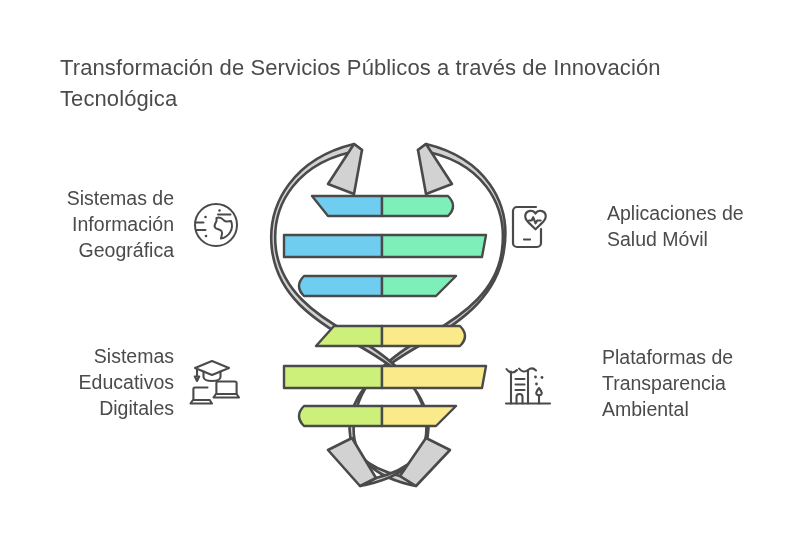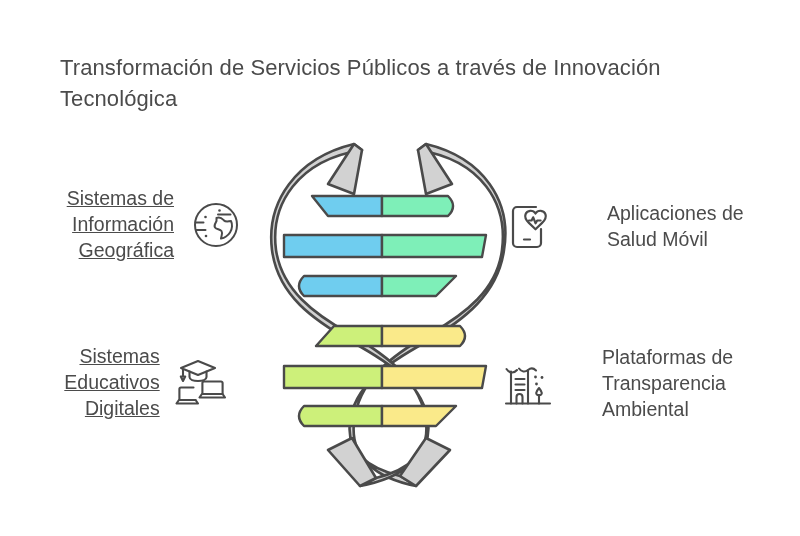--- a/index.html
+++ b/index.html
@@ -25,26 +25,26 @@
     position:absolute; display:flex; align-items:center; gap:14px;
   }
   .node-label {
     font-size:19.5px; line-height:1.33; font-weight:400; color:#4b4b4b;
     white-space:pre-line;
   }
   .node-icon { flex:0 0 auto; width:56px; height:56px; display:block; }
   .node-icon svg { display:block; width:56px; height:56px; }
 
   .node.left  { flex-direction:row; }
-  .node.left .node-label { text-align:right;text-decoration:underline; }
+  .node.left .node-label { text-align:right; }
   .node.right .node-label { text-align:left;margin-left:32px; }
 
   #node-gis       { left:28px;  top:186px;  width:216px; justify-content:flex-end; }
   #node-health    { left:505px; top:199px;  width:270px; }
-  #node-education { left:50px;  top:344px;  width:194px; justify-content:center; }
+  #node-education { left:50px;  top:344px;  width:194px; justify-content:flex-end; }
   #node-environment{ left:500px; top:345px; width:290px; }
 
   
   .helix { position:absolute; left:250px; top:138px; width:270px; height:350px; }
   .helix svg { display:block; width:270px; height:350px; }
 </style>
 </head>
 <body>
 
 <div id="canvas">

